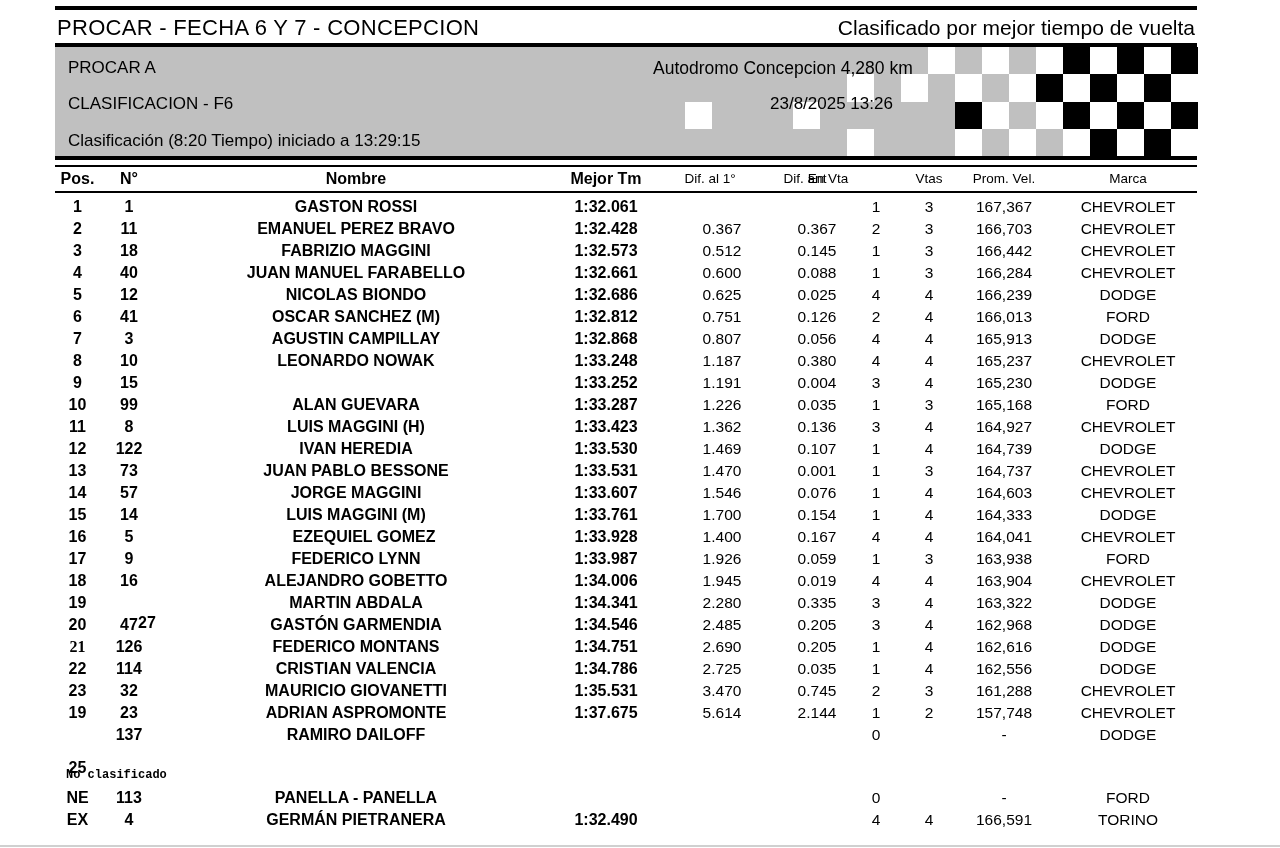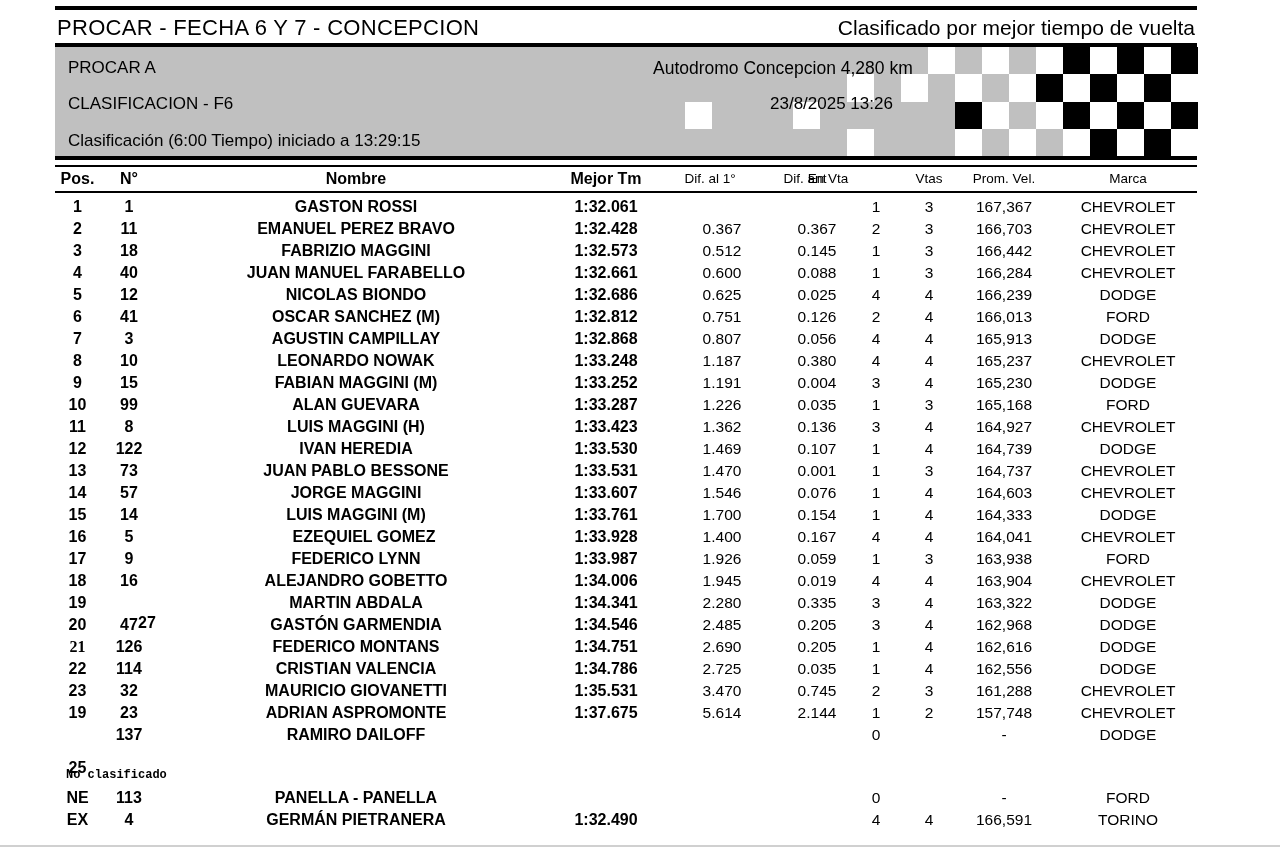--- a/index.html
+++ b/index.html
@@ -127,21 +127,21 @@
       <div class="ckcell" style="left: 405px; top: 81.75px; width: 27px; height: 27.25px; background: rgb(255, 255, 255);"></div>
       <div class="ckcell" style="left: 432px; top: 81.75px; width: 27px; height: 27.25px; background: rgb(0, 0, 0);"></div>
       <div class="ckcell" style="left: 459px; top: 81.75px; width: 27px; height: 27.25px; background: rgb(255, 255, 255);"></div>
       <div class="ckcell" style="left: 486px; top: 81.75px; width: 27px; height: 27.25px; background: rgb(0, 0, 0);"></div>
       <div class="ckcell" style="left: 513px; top: 81.75px; width: 27px; height: 27.25px; background: rgb(255, 255, 255);"></div>
     </div>
   <span id="banner-series" class="banner-text">PROCAR A</span>
   <span id="banner-track" class="banner-text">Autodromo Concepcion 4,280 km</span>
   <span id="banner-session" class="banner-text">CLASIFICACION - F6</span>
   <span id="banner-datetime" class="banner-text">23/8/2025 13:26</span>
-  <span id="banner-info" class="banner-text">Clasificación  (6:00 Tiempo) iniciado a 13:29:15</span>
+  <span id="banner-info" class="banner-text">Clasificación  (8:20 Tiempo) iniciado a 13:29:15</span>
 </div>
 
 <div id="thick-rule-2" class="rule"></div>
 <div id="thin-rule" class="rule"></div>
 
 <div id="header-row">
     <span class="cell hbold" style="left: 55px; width: 45px;">Pos.</span>
     <span class="cell hbold" style="left: 100px; width: 58px;">N°</span>
     <span class="cell hbold" style="left: 160px; width: 392px;">Nombre</span>
     <span class="cell hbold" style="left: 552px; width: 108px;">Mejor Tm</span>
@@ -247,21 +247,20 @@
       <span class="cell rcell" style="left: 662px; width: 120px;">1.187</span>
       <span class="cell rcell" style="left: 758px; width: 118px;">0.380</span>
       <span class="cell rcell" style="left: 846px; width: 60px;">4</span>
       <span class="cell rcell" style="left: 899px; width: 60px;">4</span>
       <span class="cell rcell" style="left: 954px; width: 100px;">165,237</span>
       <span class="cell rcell" style="left: 1058px; width: 140px;">CHEVROLET</span>
     </div>
     <div class="trow" style="top: 372px;">
       <span class="cell bcell" style="left: 55px; width: 45px;">9</span>
       <span class="cell bcell" style="left: 100px; width: 58px;">15</span>
-      <span class="cell bcell" style="left: 160px; width: 392px;">FABIAN MAGGINI (M)</span>
       <span class="cell bcell" style="left: 552px; width: 108px;">1:33.252</span>
       <span class="cell rcell" style="left: 662px; width: 120px;">1.191</span>
       <span class="cell rcell" style="left: 758px; width: 118px;">0.004</span>
       <span class="cell rcell" style="left: 846px; width: 60px;">3</span>
       <span class="cell rcell" style="left: 899px; width: 60px;">4</span>
       <span class="cell rcell" style="left: 954px; width: 100px;">165,230</span>
       <span class="cell rcell" style="left: 1058px; width: 140px;">DODGE</span>
     </div>
     <div class="trow" style="top: 394px;">
       <span class="cell bcell" style="left: 55px; width: 45px;">10</span>

